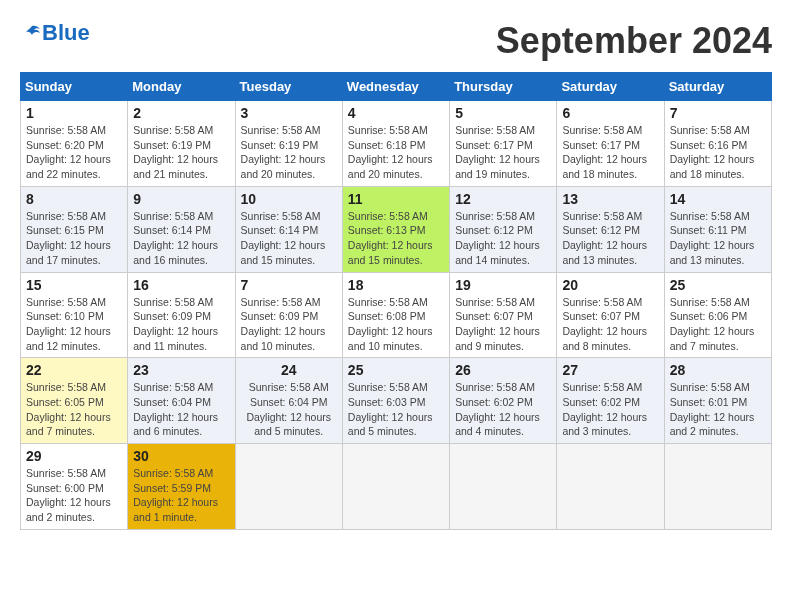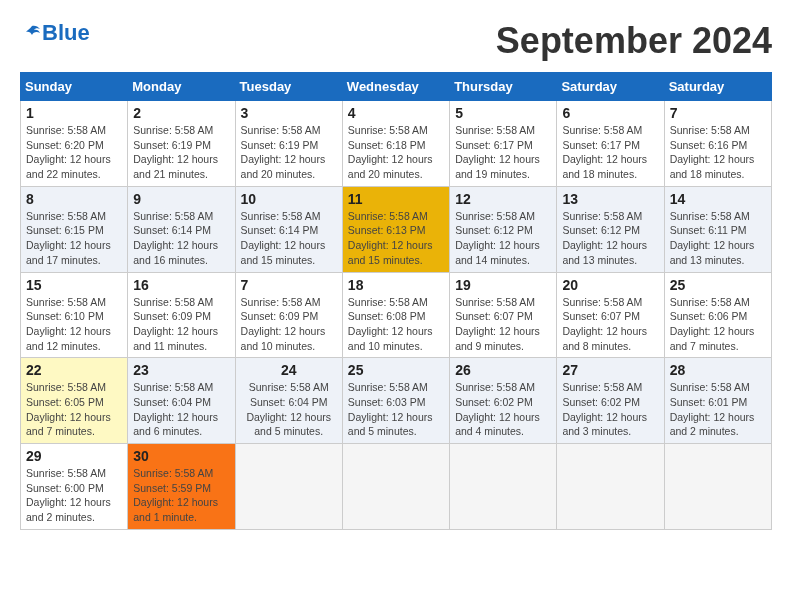--- a/index.html
+++ b/index.html
@@ -183,21 +183,21 @@
 Daylight: 12 hours
 and 16 minutes.</div>
         </td>
         <td style="background: rgb(238, 242, 248);">
           <span class="day-number">10</span>
           <div class="day-info" style="white-space: pre-line;">Sunrise: 5:58 AM
 Sunset: 6:14 PM
 Daylight: 12 hours
 and 15 minutes.</div>
         </td>
-        <td style="background: #eab308;">
+        <td style="background: #bef264;">
           <span class="day-number">11</span>
           <div class="day-info" style="white-space: pre-line;">Sunrise: 5:58 AM
 Sunset: 6:13 PM
 Daylight: 12 hours
 and 15 minutes.</div>
         </td>
         <td style="background: rgb(238, 242, 248);">
           <span class="day-number">12</span>
           <div class="day-info" style="white-space: pre-line;">Sunrise: 5:58 AM
 Sunset: 6:12 PM
@@ -322,21 +322,21 @@
         </td>
       </tr>
       <tr>
         <td style="background: rgb(255, 255, 255);">
           <span class="day-number">29</span>
           <div class="day-info" style="white-space: pre-line;">Sunrise: 5:58 AM
 Sunset: 6:00 PM
 Daylight: 12 hours
 and 2 minutes.</div>
         </td>
-        <td style="background: #f97316; margin-top: 8px;">
+        <td style="background: #eab308; margin-top: 8px;">
           <span class="day-number">30</span>
           <div class="day-info" style="white-space: pre-line;">Sunrise: 5:58 AM
 Sunset: 5:59 PM
 Daylight: 12 hours
 and 1 minute.</div>
         </td>
         <td style="background: rgb(245, 245, 245);"></td>
         <td style="background: rgb(245, 245, 245);"></td>
         <td style="background: rgb(245, 245, 245);"></td>
         <td style="background: rgb(245, 245, 245);"></td>

